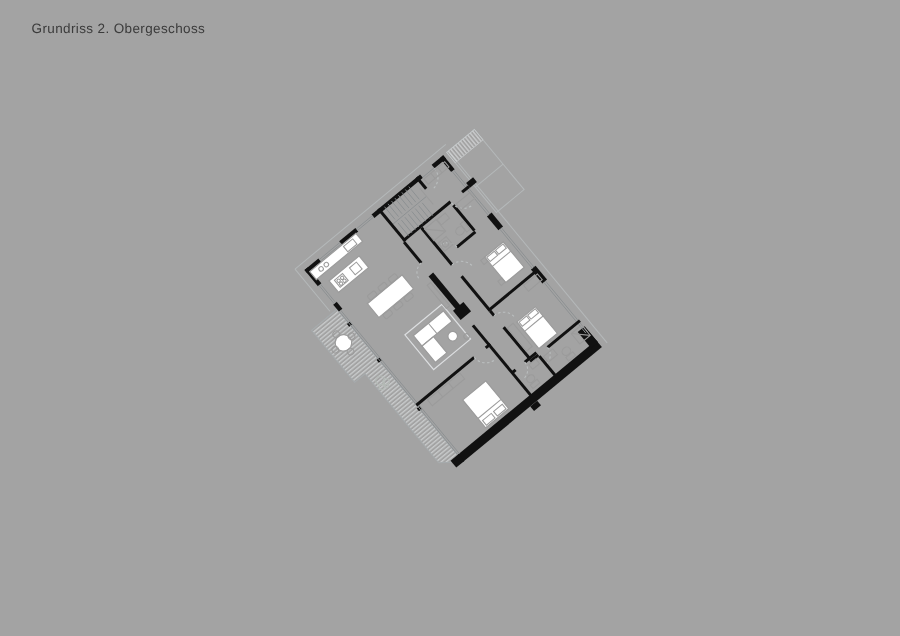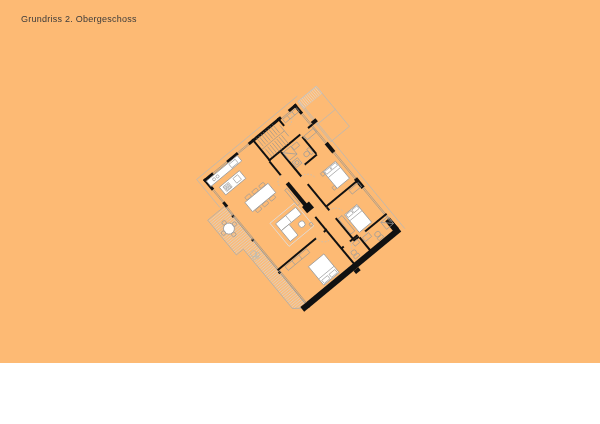--- a/index.html
+++ b/index.html
@@ -1,16 +1,16 @@
 <!DOCTYPE html>
 <html><head>
 <meta charset="utf-8">
 <style>
   html,body{margin:0;padding:0;background:#ffffff;}
-  #page{position:relative;width:600px;height:363px;background:#fdba74;overflow:hidden;
+  #page{position:relative;width:600px;height:424px;background:#a3a3a3;overflow:hidden;
         font-family:"Liberation Sans", sans-serif;}
   .title{position:absolute;left:21px;top:14px;font-size:9px;letter-spacing:.25px;
          color:#3b3b3b;font-weight:400;}
   svg{position:absolute;left:0;top:0;}
   .wall{fill:#111111;stroke:none;}
   .iwall{fill:#111111;stroke:none;}
   .furn{fill:#ffffff;stroke:#9b9b9b;stroke-width:.8;}
   .furnl{fill:none;stroke:#9b9b9b;stroke-width:.7;}
   .rug{fill:none;stroke:#dcdee0;stroke-width:.8;}
   .glz{stroke:#8c9092;stroke-width:.6;fill:none;}

